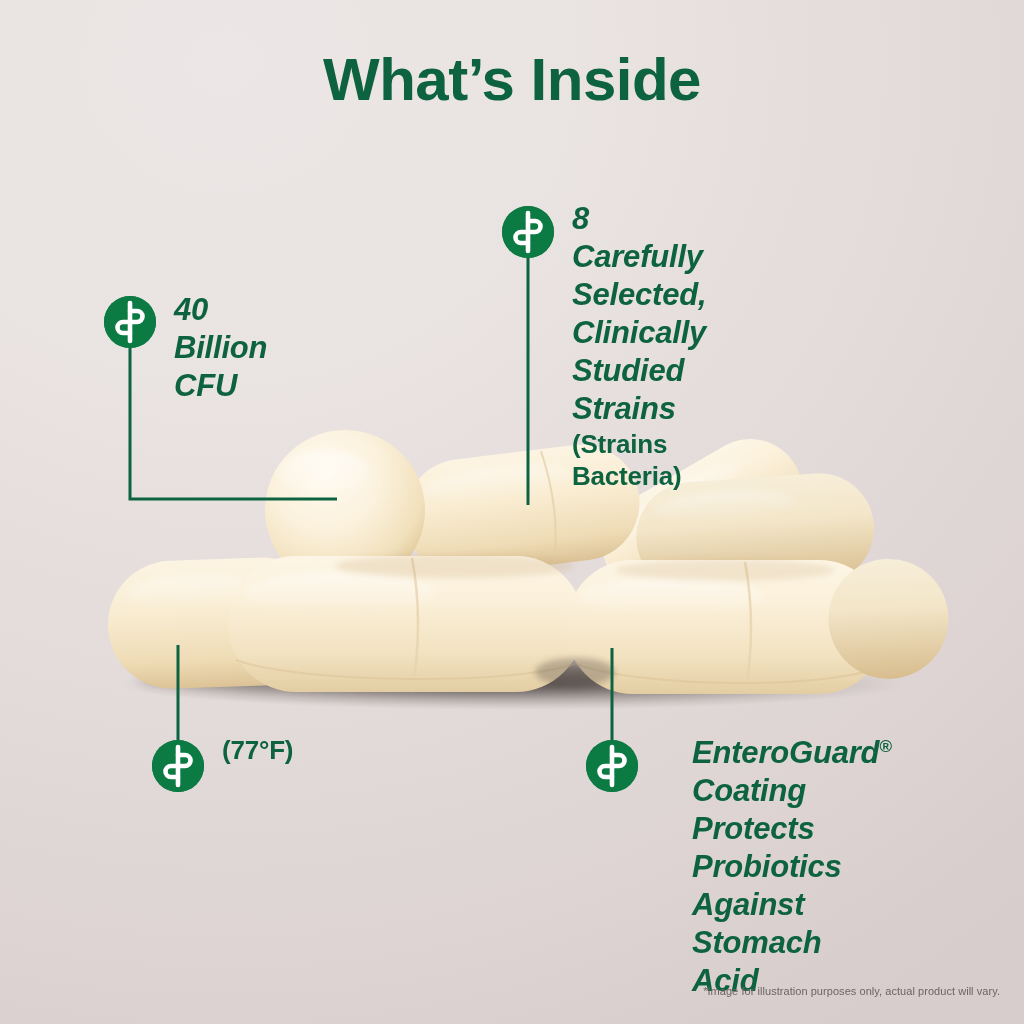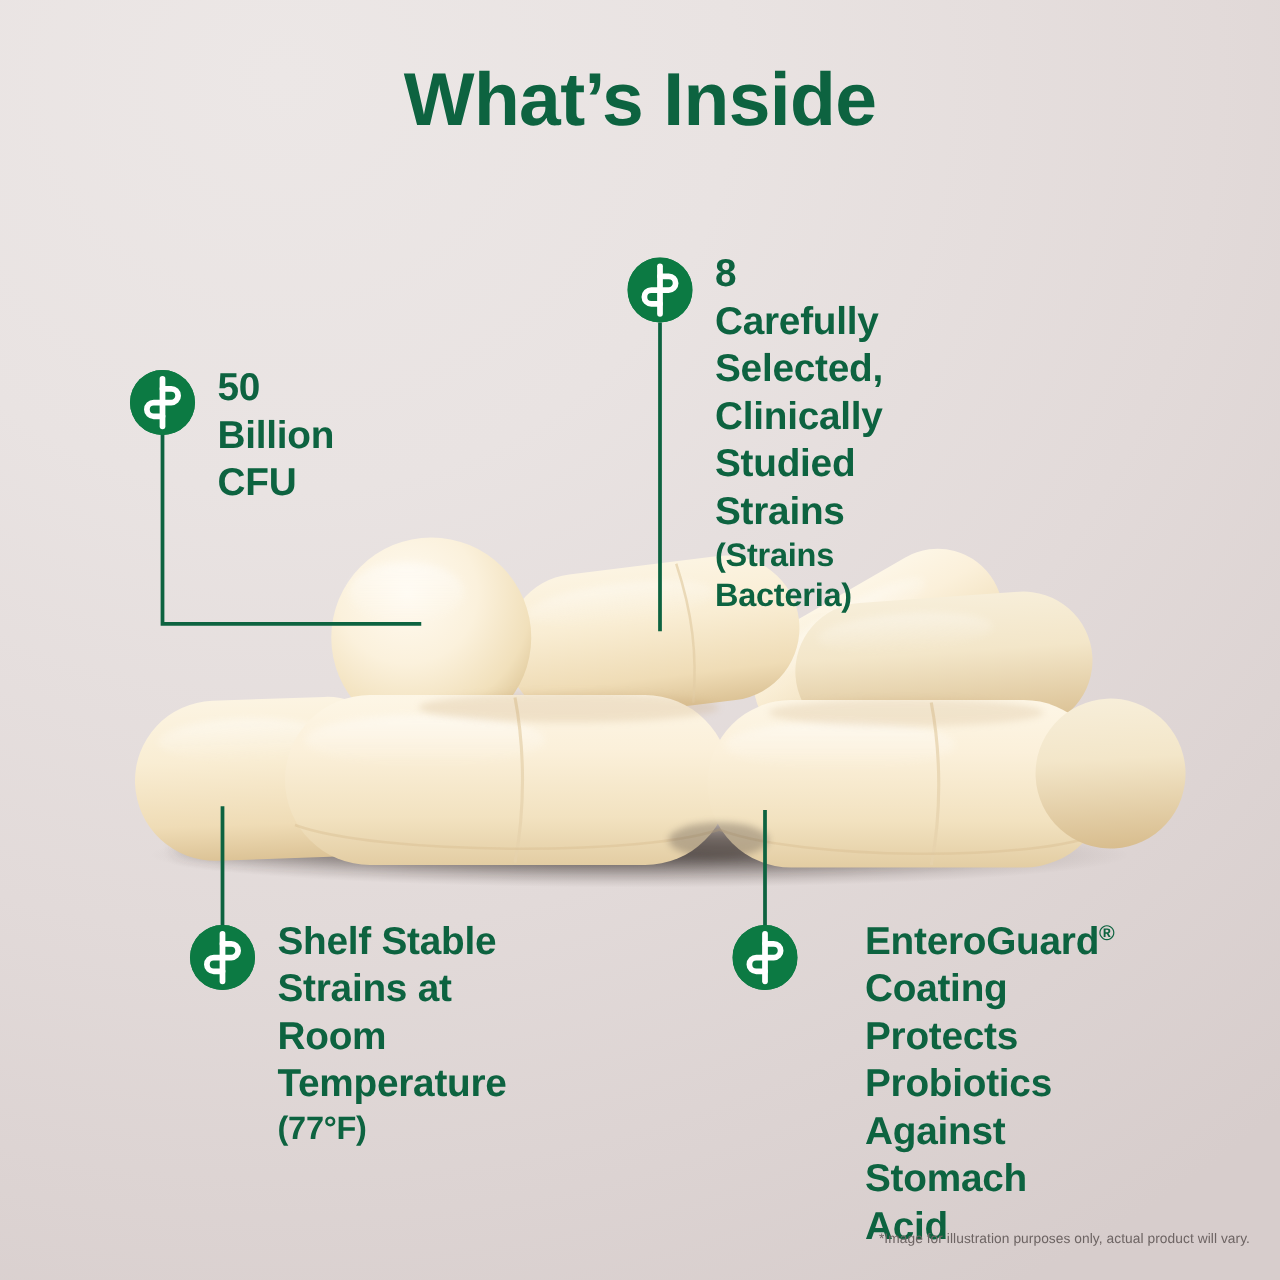--- a/index.html
+++ b/index.html
@@ -69,20 +69,21 @@
   .callout-text {
     position: absolute;
     color: #0d6340;
     font-weight: 700;
   }
   .callout-head {
     font-size: 31px;
     line-height: 38px;
     letter-spacing: -0.2px;
     white-space: pre-line;
+    font-style: italic;
   }
   .callout-sub {
     font-size: 26px;
     line-height: 32px;
     font-weight: 700;
     letter-spacing: -0.2px;
   }
   .sup-reg {
     font-size: 0.55em;
     vertical-align: super;
@@ -244,21 +245,21 @@
     <span class="callout-icon">
       <svg width="52" height="52" viewBox="0 0 52 52" xmlns="http://www.w3.org/2000/svg">
         <circle cx="26" cy="26" r="26" fill="#0c7a43"></circle>
         <g stroke="#ffffff" stroke-width="4.6" fill="none" stroke-linecap="round">
           <path d="M26 7 L26 45"></path>
           <path d="M26 15 h7 a5.5 5.5 0 0 1 0 11 h-14 a5.5 5.5 0 0 0 0 11 h7"></path>
         </g>
       </svg>
     </span>
     <div class="callout-text">
-      <div class="callout-head">50 Billion
+      <div class="callout-head">40 Billion
 CFU</div>
     </div>
   </div>
 
   <div class="callout" id="co-strains">
     <span class="callout-icon">
       <svg width="52" height="52" viewBox="0 0 52 52" xmlns="http://www.w3.org/2000/svg">
         <circle cx="26" cy="26" r="26" fill="#0c7a43"></circle>
         <g stroke="#ffffff" stroke-width="4.6" fill="none" stroke-linecap="round">
           <path d="M26 7 L26 45"></path>
@@ -278,23 +279,20 @@
     <span class="callout-icon">
       <svg width="52" height="52" viewBox="0 0 52 52" xmlns="http://www.w3.org/2000/svg">
         <circle cx="26" cy="26" r="26" fill="#0c7a43"></circle>
         <g stroke="#ffffff" stroke-width="4.6" fill="none" stroke-linecap="round">
           <path d="M26 7 L26 45"></path>
           <path d="M26 15 h7 a5.5 5.5 0 0 1 0 11 h-14 a5.5 5.5 0 0 0 0 11 h7"></path>
         </g>
       </svg>
     </span>
     <div class="callout-text">
-      <div class="callout-head">Shelf Stable
-Strains at Room
-Temperature</div>
       <div class="callout-sub">(77°F)</div>
     </div>
   </div>
 
   <div class="callout" id="co-entero">
     <span class="callout-icon">
       <svg width="52" height="52" viewBox="0 0 52 52" xmlns="http://www.w3.org/2000/svg">
         <circle cx="26" cy="26" r="26" fill="#0c7a43"></circle>
         <g stroke="#ffffff" stroke-width="4.6" fill="none" stroke-linecap="round">
           <path d="M26 7 L26 45"></path>

